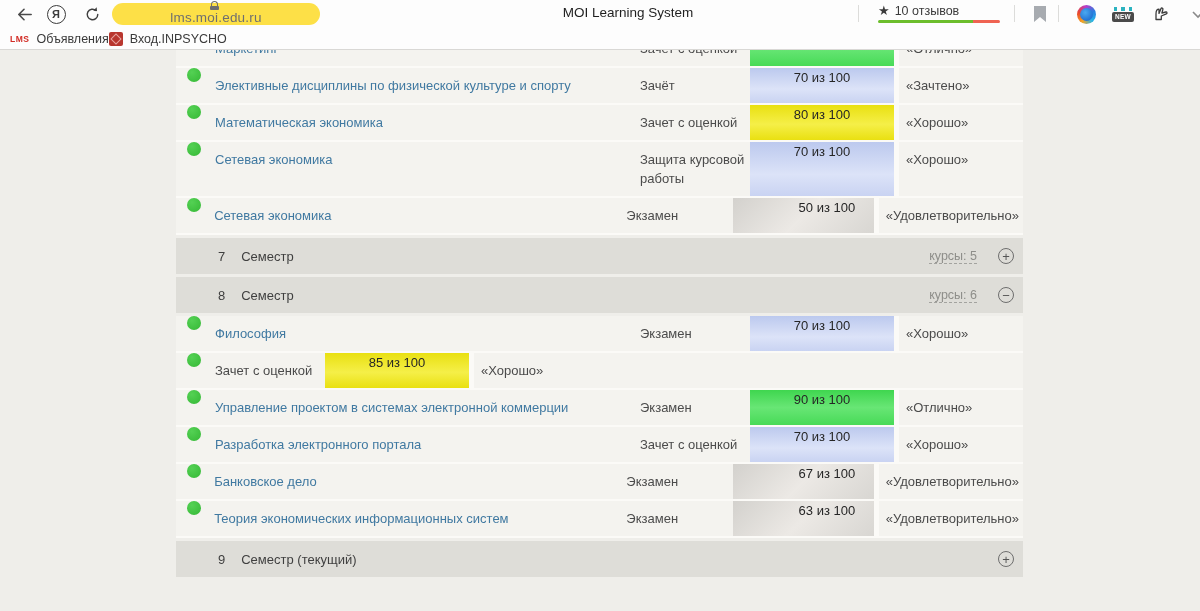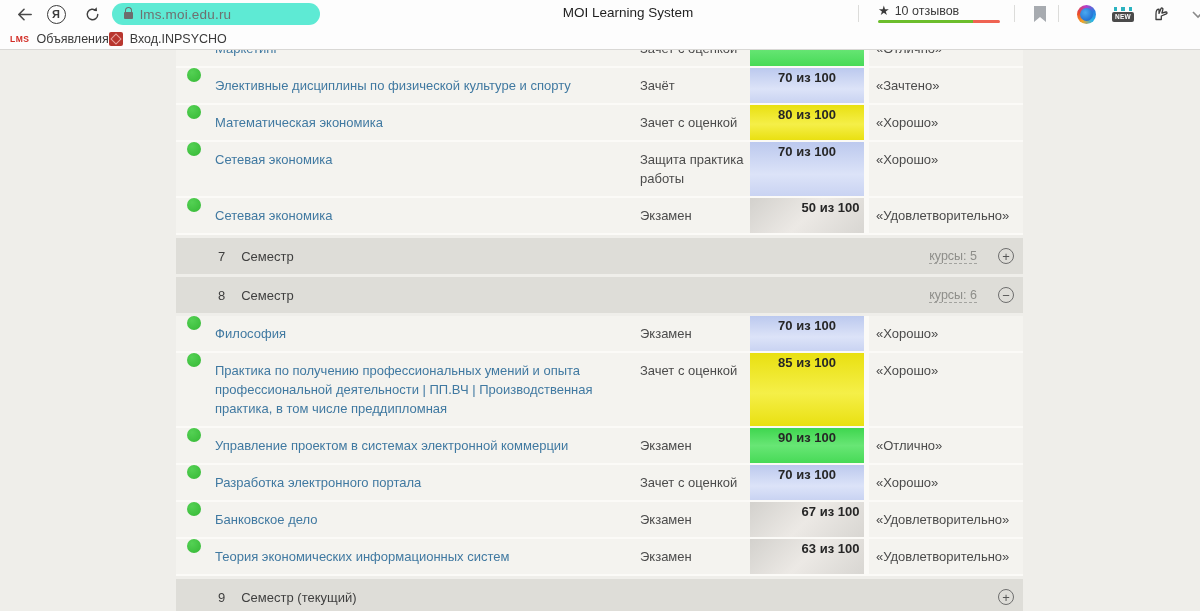--- a/index.html
+++ b/index.html
@@ -13,22 +13,22 @@
   .toolbar { position:relative; height:28px; }
   .tb-icon { position:absolute; top:3px; display:flex; align-items:center; justify-content:center;
              width:24px; height:22px; color:#4a4a4a; cursor:pointer; }
   .back { left:12px; }
   .ybrowser { left:44px; }
   .ycircle { width:19px; height:19px; border:1.7px solid #3b3b3b; border-radius:50%;
              display:flex; align-items:center; justify-content:center;
              font-size:11px; font-weight:bold; color:#3b3b3b; }
   .refresh { left:80px; }
   .address-pill { position:absolute; left:112px; top:3px; width:208px; height:22px;
-                  background:#5eead4; border-radius:12px; display:flex; align-items:center;
-                  padding:0 8px; cursor:text; }
+                  background:#fde047; border-radius:12px; display:flex; align-items:center;
+                  padding:0 8px; cursor:text;flex-direction:column; }
   .lock { position:relative; width:9px; height:7px; background:#6d6d6d; border-radius:1px;
           margin:3px 7px 0 4px; }
   .lock:before { content:""; position:absolute; left:1px; top:-5px; width:5px; height:5px;
                  border:1.5px solid #6d6d6d; border-bottom:none; border-radius:4px 4px 0 0; }
   .url-text { font-size:13.5px; color:#6f6f6f; letter-spacing:.2px; }
   .page-title { position:absolute; left:580px; top:5px; transform:translateX(-50%);
                 font-size:13.5px; color:#1f1f1f; white-space:nowrap;margin-left:48px; }
   .v-sep { position:absolute; top:5px; width:1px; height:17px; background:#dcdcda; }
   .rating { position:absolute; left:878px; top:3px; display:flex; flex-direction:column;
             align-items:flex-start; cursor:pointer; }
@@ -72,22 +72,22 @@
 
   .course-row { display:flex; align-items:stretch; background:#f4f3ef;
                 border-bottom:2px solid #fbfaf7; min-height:37px; }
   .cell { display:flex; align-items:flex-start; font-size:13px; line-height:19px; }
   .dot-cell { width:39px; justify-content:flex-start; padding-left:11px; }
   .status-dot { width:14px; height:14px; border-radius:50%;
                 background:radial-gradient(circle at 35% 30%, #54d154, #35b835); }
   .name-cell { width:425px; padding:8px 18px 8px 0; }
   .course-link { color:#4079a1; text-decoration:none; cursor:pointer; }
   .control-cell { width:110px; padding:8px 0; color:#4b4b4b; }
-  .score-cell { width:114px; justify-content:center; padding:0;
-                color:#262626; font-weight:700; }
+  .score-cell { width:144px; justify-content:center; padding:0;
+                color:#262626; font-weight:400; }
   .score-green    { background:linear-gradient(180deg,#3fd64f 0%,#68e675 50%,#47da57 100%); }
   .score-yellow   { background:linear-gradient(180deg,#e9e011 0%,#f5ef48 55%,#e9e011 100%); }
   .score-lavender { background:linear-gradient(180deg,#bcc9ee 0%,#dce3f8 60%,#c9d3f2 100%); }
   .score-gray     { background:linear-gradient(135deg,#d3d1cd 0%,#ece9e5 50%,#d8d6d2 100%);padding-left:47px; }
   .gap-col { width:5px; background:#fbfaf7; }
   .grade-cell { flex:1; padding:8px 4px 8px 7px; color:#4b4b4b; }
 
   .semester-row { display:flex; align-items:center; background:#deddd8; height:36px;
                   margin:3px 0; padding:0 9px 0 42px; font-size:13px; color:#3f3f3f; }
   .sem-num { margin-right:16px; }
@@ -215,21 +215,21 @@
     <div class="cell grade-cell">«Хорошо»</div>
   </div>
 
   <div class="course-row">
     <div class="cell dot-cell">
       <span class="status-dot"></span>
     </div>
     <div class="cell name-cell">
       <a class="course-link">Сетевая экономика</a>
     </div>
-    <div class="cell control-cell">Защита практика работы</div>
+    <div class="cell control-cell">Защита курсовой работы</div>
     <div class="cell score-cell score-lavender">70 из 100</div>
     <div class="gap-col"></div>
     <div class="cell grade-cell">«Хорошо»</div>
   </div>
 
   <div class="course-row">
     <div class="cell dot-cell">
       <span class="status-dot"></span>
     </div>
     <div class="cell name-cell">
@@ -267,23 +267,20 @@
     <div class="cell control-cell">Экзамен</div>
     <div class="cell score-cell score-lavender">70 из 100</div>
     <div class="gap-col"></div>
     <div class="cell grade-cell">«Хорошо»</div>
   </div>
 
   <div class="course-row">
     <div class="cell dot-cell">
       <span class="status-dot"></span>
     </div>
-    <div class="cell name-cell">
-      <a class="course-link">Практика по получению профессиональных умений и опыта профессиональной деятельности | ПП.ВЧ | Производственная практика, в том числе преддипломная</a>
-    </div>
     <div class="cell control-cell">Зачет с оценкой</div>
     <div class="cell score-cell score-yellow">85 из 100</div>
     <div class="gap-col"></div>
     <div class="cell grade-cell">«Хорошо»</div>
   </div>
 
   <div class="course-row">
     <div class="cell dot-cell">
       <span class="status-dot"></span>
     </div>

